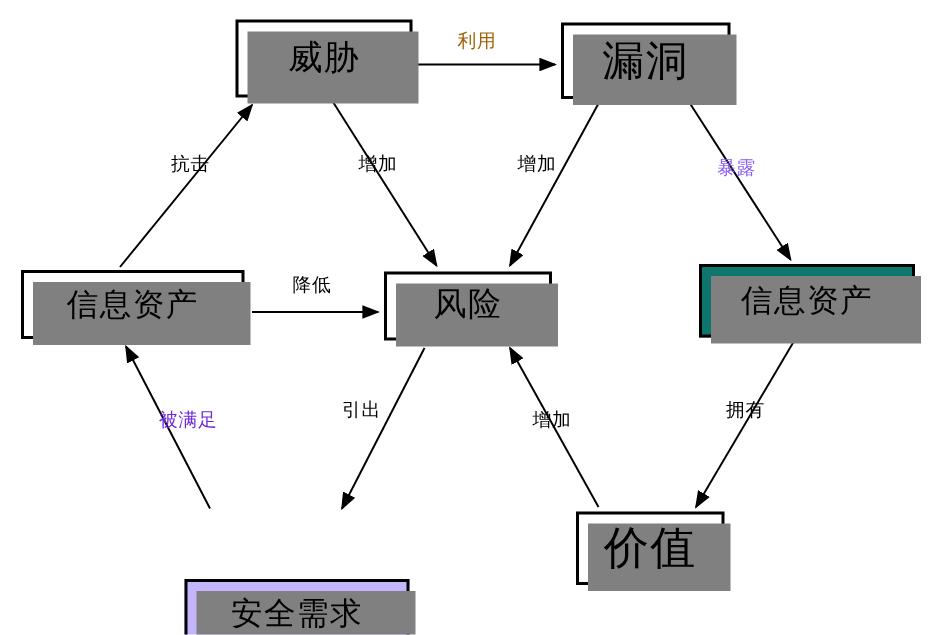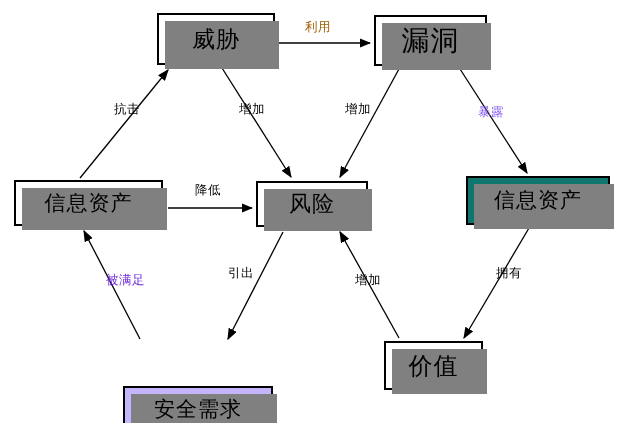--- a/index.html
+++ b/index.html
@@ -93,29 +93,29 @@
       <div class="node" style="left: 256px; top: 181px; width: 112px; height: 46px; border-color: rgb(0, 0, 0); background: rgb(255, 255, 255);">
         <span class="node-label" style="font-size: 22px;">风险</span>
       </div>
       <div class="node" style="left: 466px; top: 176px; width: 144px; height: 49px; border-color: rgb(0, 0, 0); background: #0f766e;">
         <span class="node-label" style="font-size: 21px;">信息资产</span>
       </div>
       <div class="node" style="left: 123px; top: 342px; width: 150px; height: 46px; border-color: rgb(0, 0, 0); background: #c4b5fd; margin-top: 44px;">
         <span class="node-label" style="font-size: 21px;">安全需求</span>
       </div>
       <div class="node" style="left: 384px; top: 341px; width: 99px; height: 49px; border-color: rgb(0, 0, 0); background: rgb(255, 255, 255);">
-        <span class="node-label" style="font-size: 24px;">价值</span>
+        <span class="node-label" style="font-size: 30px;">价值</span>
       </div>
     </div>
   <div id="edge-label-layer">
       <div class="edge-label" style="left: 305px; top: 19px; color: #a16207;">利用</div>
       <div class="edge-label" style="left: 114px; top: 101px; color: rgb(0, 0, 0);">抗击</div>
       <div class="edge-label" style="left: 239px; top: 101px; color: rgb(0, 0, 0);">增加</div>
       <div class="edge-label" style="left: 345px; top: 101px; color: rgb(0, 0, 0);">增加</div>
       <div class="edge-label" style="left: 478px; top: 104px; color: #8b5cf6;">暴露</div>
       <div class="edge-label" style="left: 180px; top: 182px; color: rgb(0, 0, 0); margin-left: 15px;">降低</div>
       <div class="edge-label" style="left: 106px; top: 272px; color: #6d28d9;">被满足</div>
       <div class="edge-label" style="left: 228px; top: 265px; color: rgb(0, 0, 0);">引出</div>
       <div class="edge-label" style="left: 355px; top: 272px; color: rgb(0, 0, 0);">增加</div>
-      <div class="edge-label" style="left: 496px; top: 265px; color: rgb(0, 0, 0);">拥有</div>
+      <div class="edge-label" style="left: 484px; top: 265px; color: rgb(0, 0, 0);">拥有</div>
     </div>
 
 </div>
 
 </body></html>

